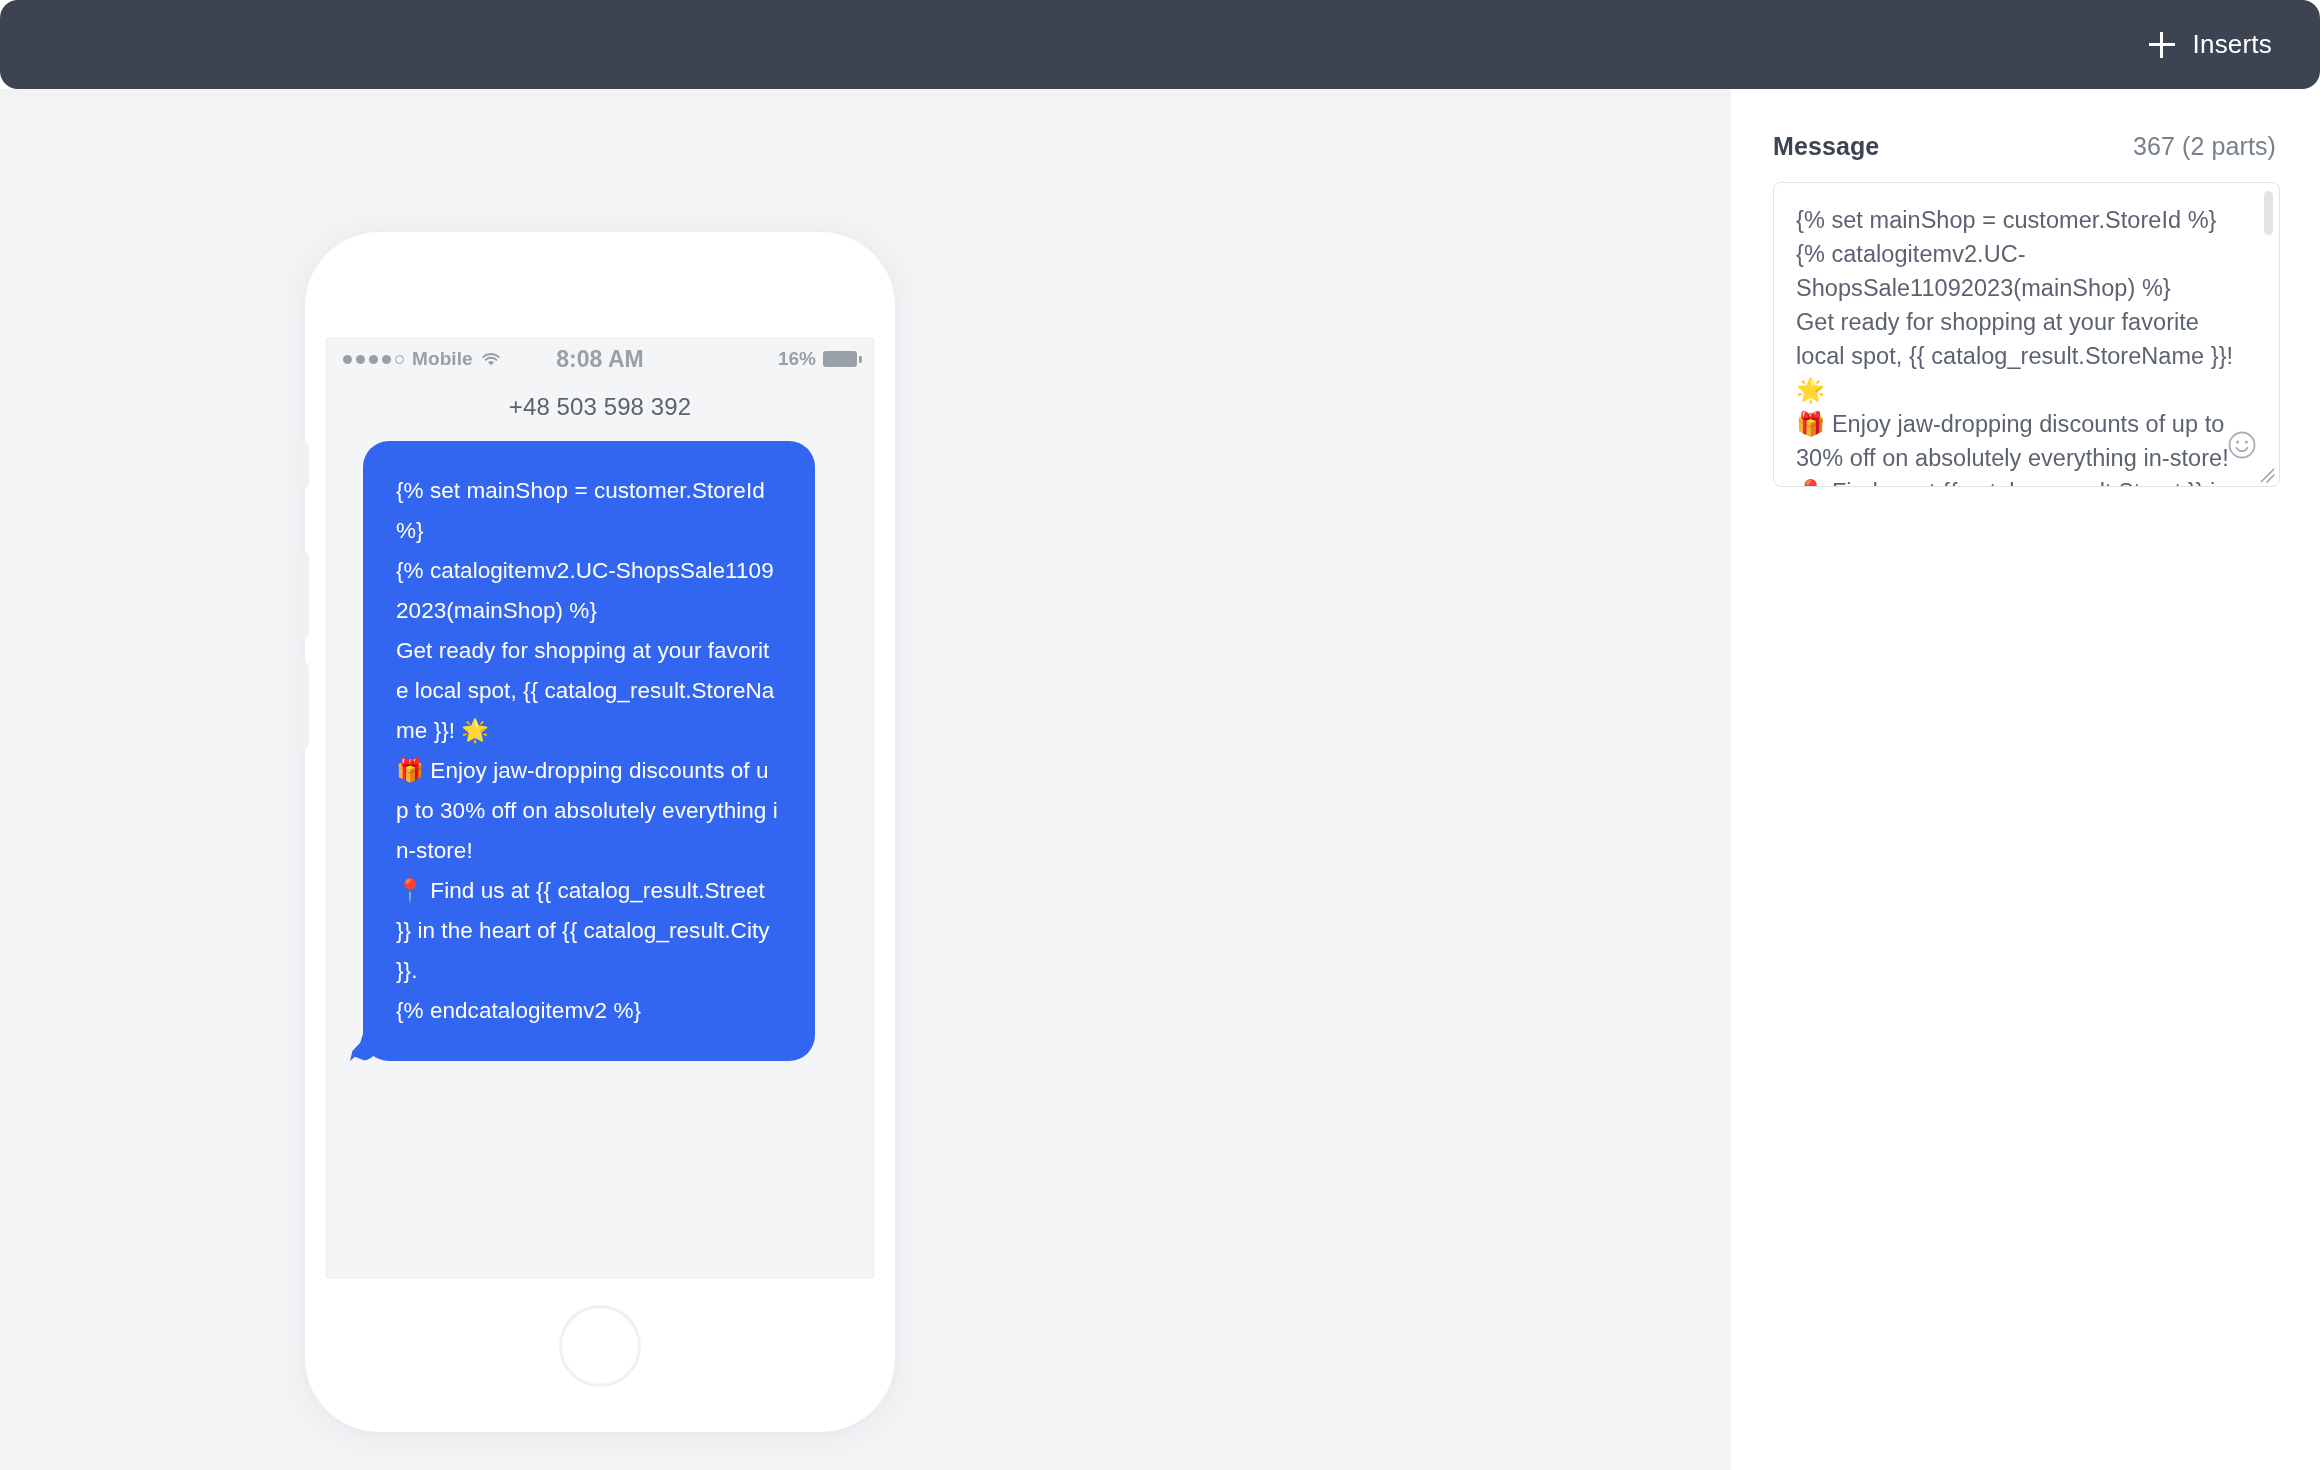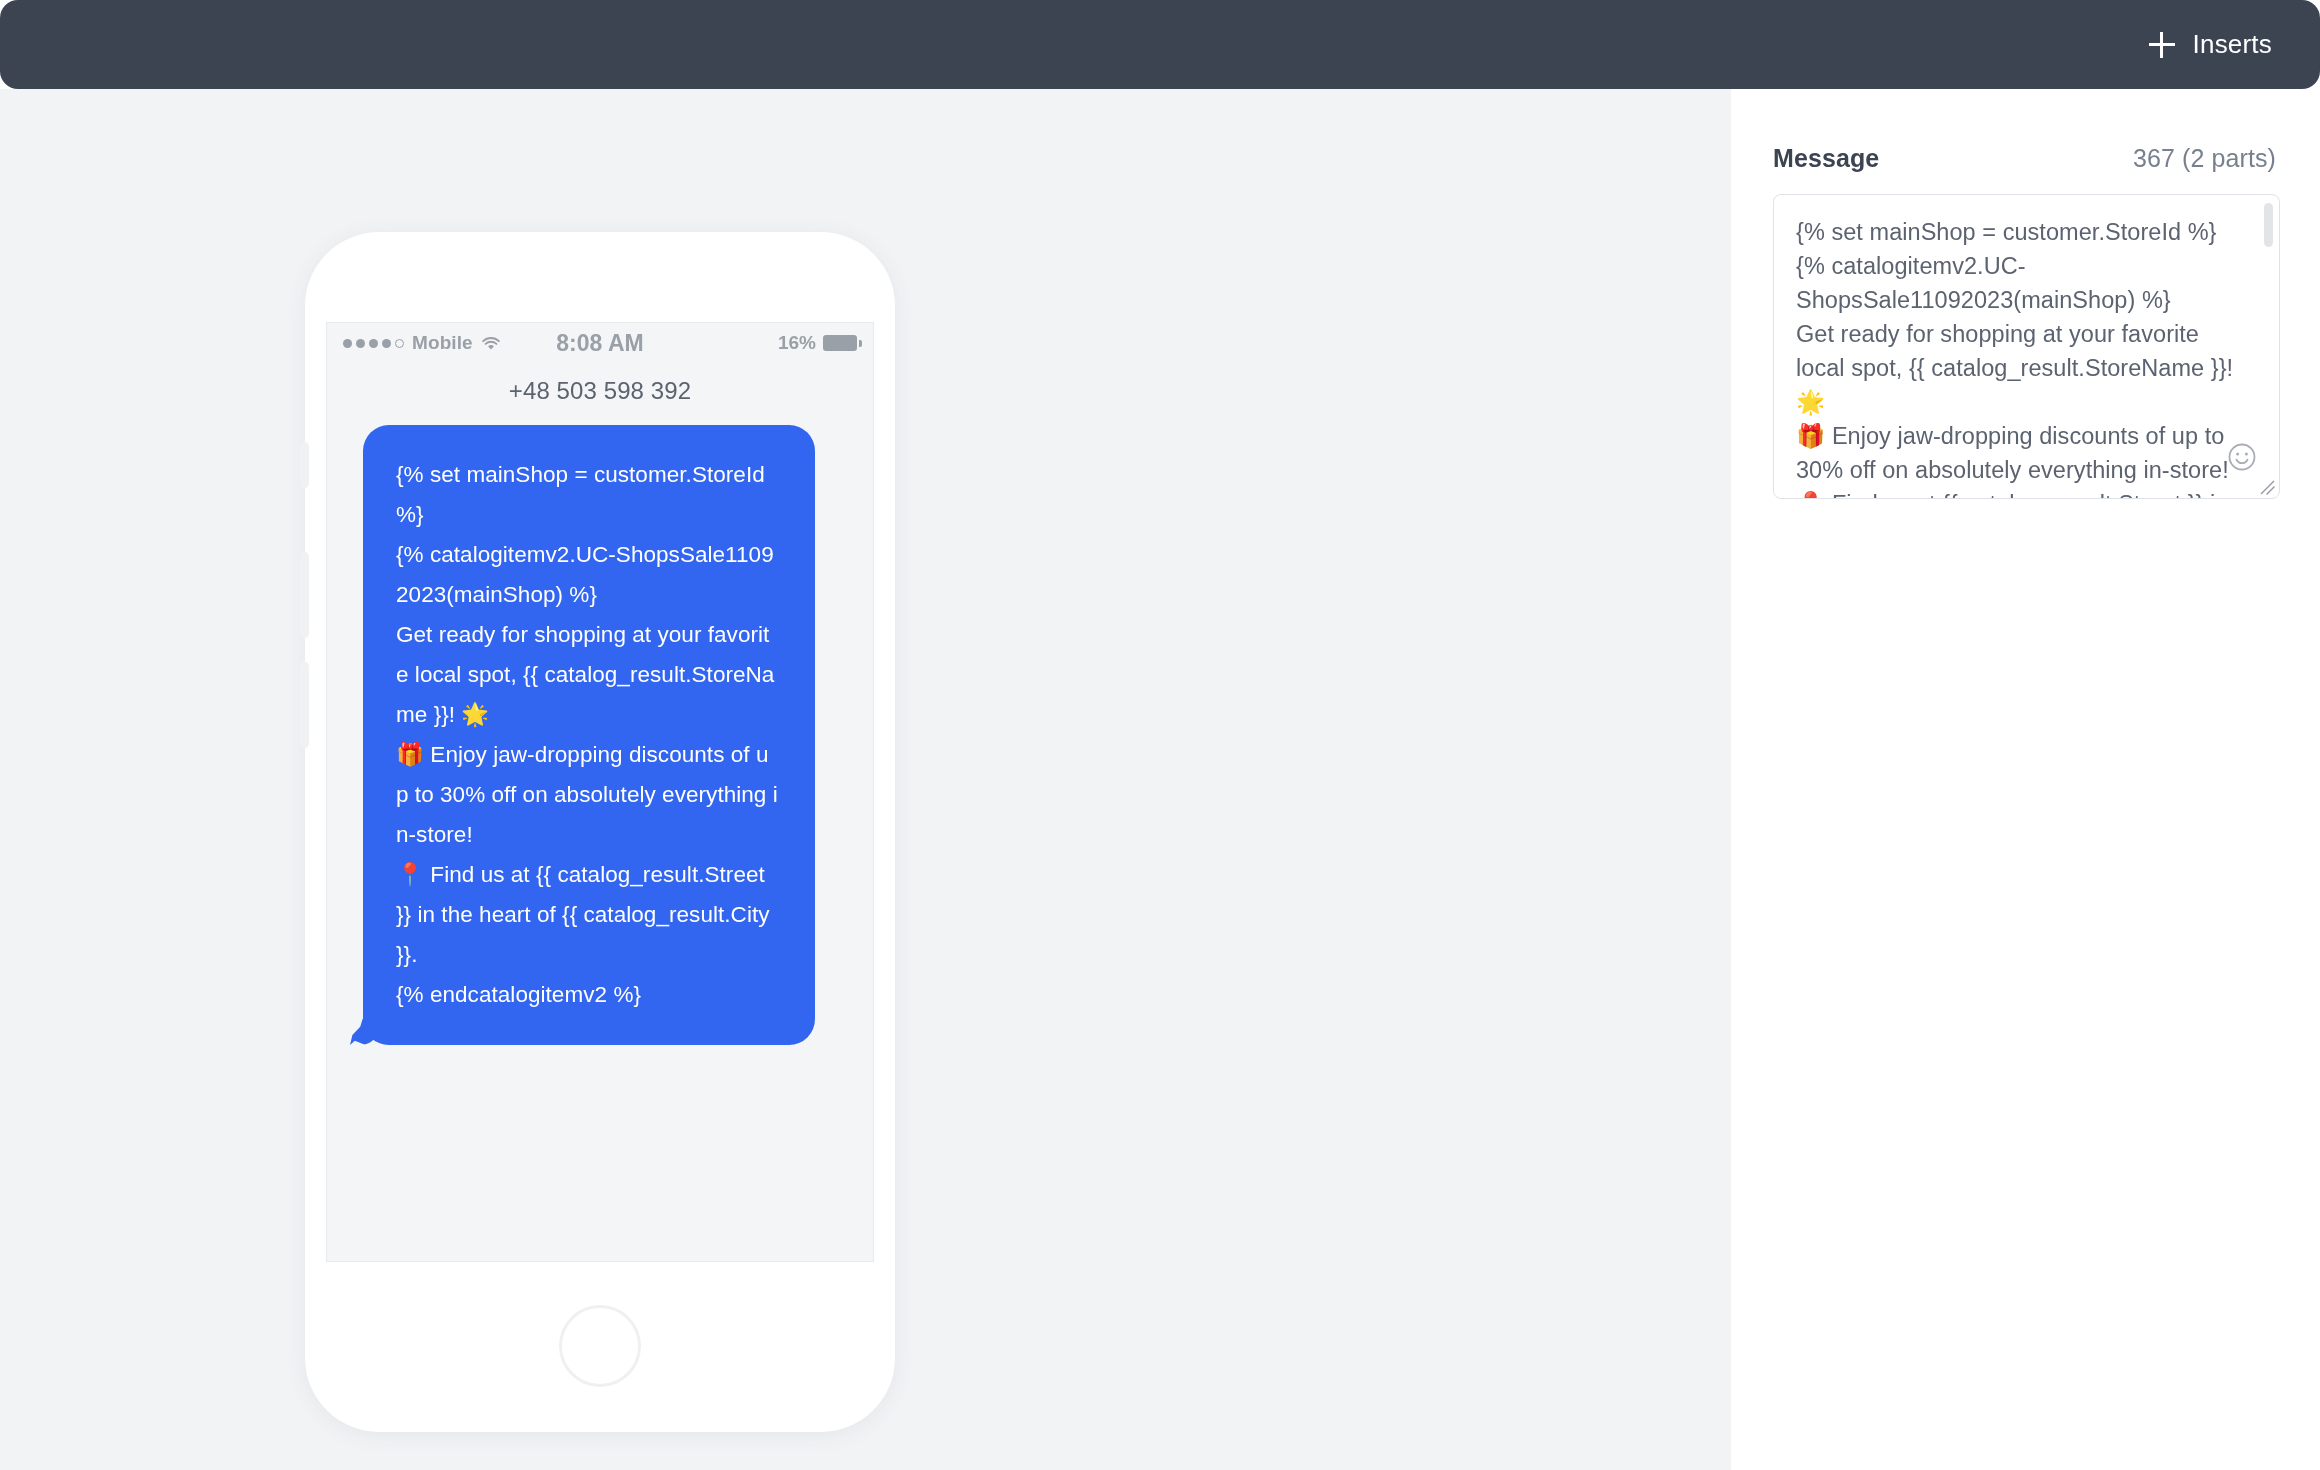--- a/index.html
+++ b/index.html
@@ -107,21 +107,21 @@
     height: 82px;
     border-radius: 50%;
     border: 3px solid #f0f0f0;
     background: #ffffff;
   }
 
   
   .screen {
     position: absolute;
     left: 21px;
-    top: 90px;
+    top: 106px;
     width: 548px;
     height: 940px;
     background: #f4f5f6;
     border: 1px solid #e8eaec;
     overflow: hidden;
   }
 
   .statusbar {
     height: 40px;
     display: flex;
@@ -216,21 +216,21 @@
     clip-path: polygon(42% 0, 100% 0, 100% 100%, 52% 100%, 16% 84%, 0 100%, 8% 62%, 34% 30%);
   }
 
   
   .right-panel {
     position: absolute;
     left: 1731px; top: 89px;
     width: 589px;
     height: 1381px;
     background: #ffffff;
-    padding: 12px 30px;
+    padding: 0 30px;
   }
   .panel-head {
     display: flex;
     align-items: baseline;
     justify-content: space-between;
     padding: 43px 14px 0 12px;
   }
   .panel-title {
     font-size: 25px;
     font-weight: bold;

